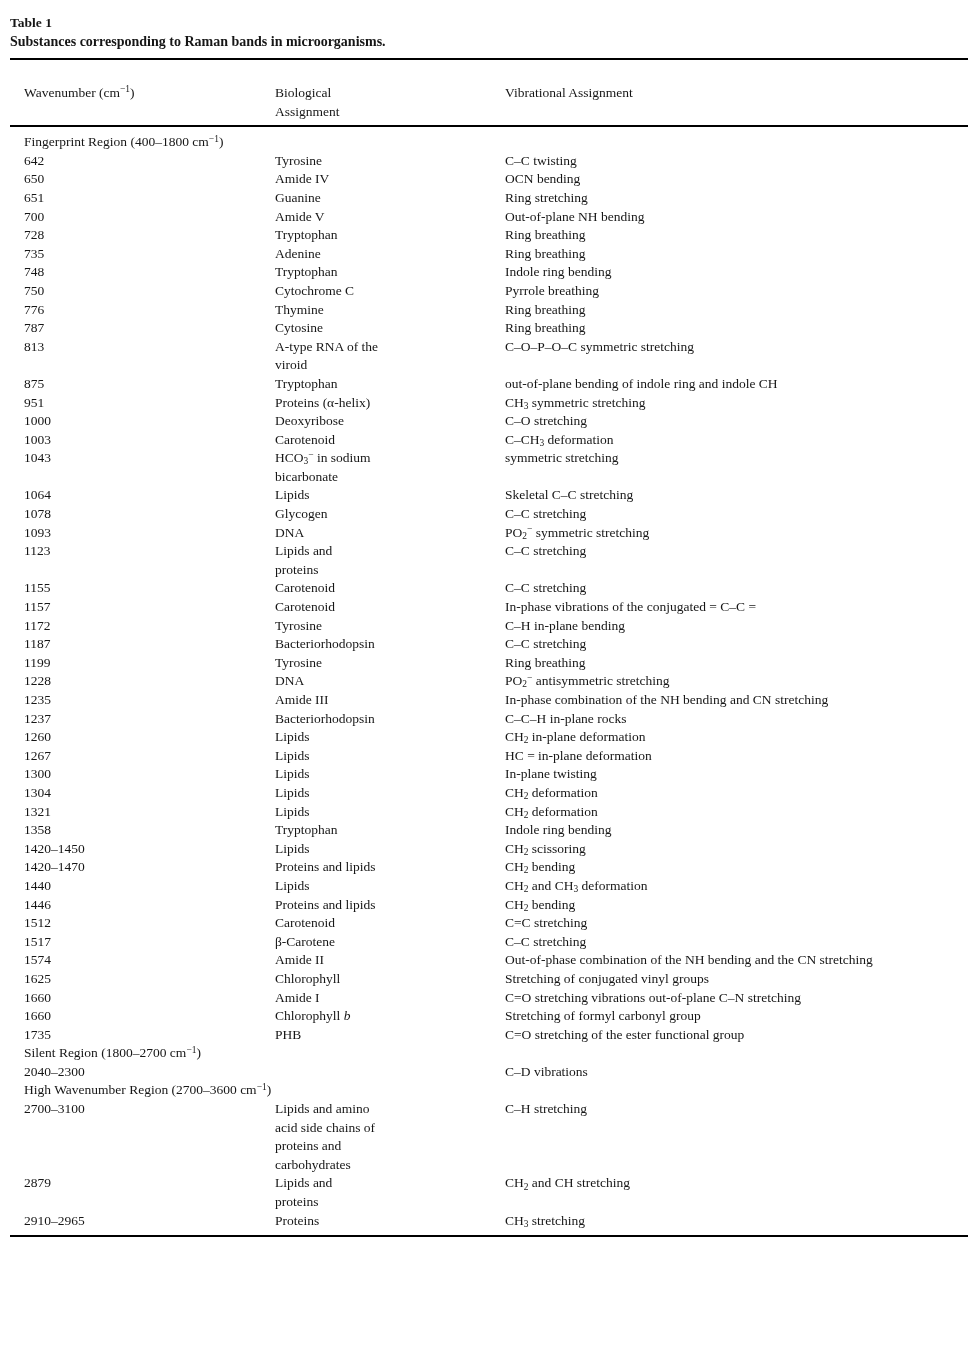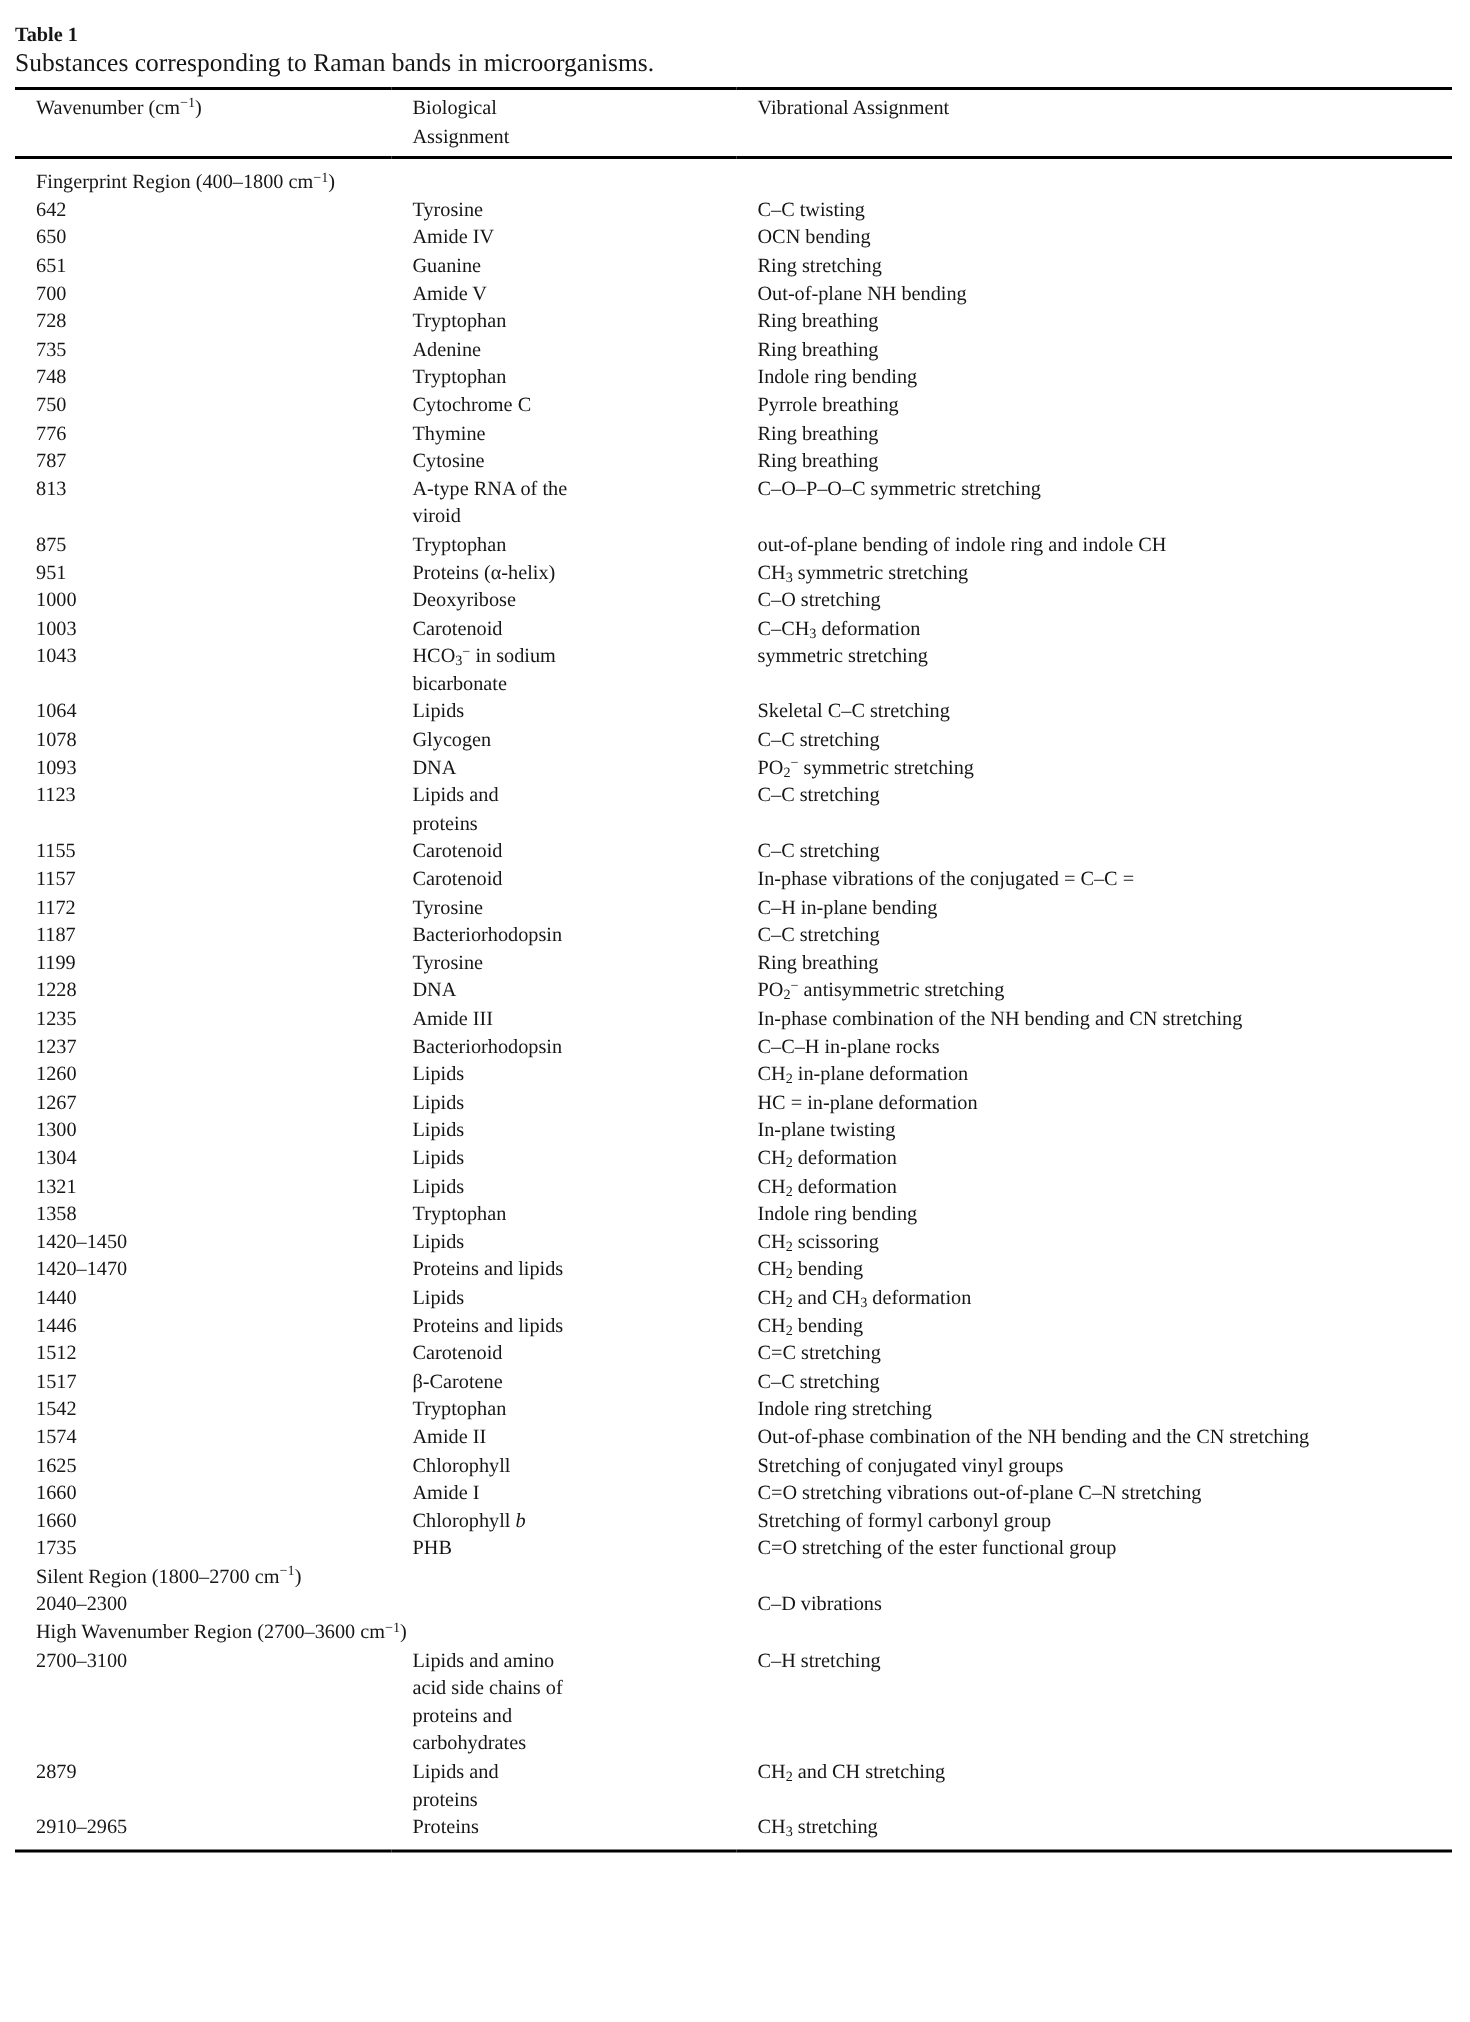--- a/index.html
+++ b/index.html
@@ -16,23 +16,24 @@
     background: #ffffff;
     overflow: hidden;
     border-radius: 10px;
   }
   .doc-title {
     font-size: 13.5px;
     font-weight: bold;
     line-height: 19px;
   }
   .doc-caption {
-    font-size: 17px;
+    font-size: 14px;
     line-height: 19px;
     margin-bottom: 7px;
+    font-weight: bold;
   }
   table.raman {
     width: 958px;
     border-collapse: collapse;
     table-layout: fixed;
     border-top: 2px solid #000;
     border-bottom: 2.5px solid #000;
     font-size: 13.5px;
     line-height: 18.6px;
   }
@@ -41,21 +42,21 @@
   col.c3 { width: 477px; }
   th, td {
     text-align: left;
     vertical-align: top;
     font-weight: normal;
     padding: 0 6px 0 14px;
     white-space: pre-line;
   }
   thead th {
     border-bottom: 2.5px solid #000;
-    padding-top: 3px;
+    padding-top: 24px;
     padding-bottom: 4px;
   }
   tbody tr:first-child td { padding-top: 6px; }
   tbody tr:last-child td  { padding-bottom: 5px; }
   td.section { white-space: normal; }
   sub, sup {
     font-size: 0.7em;
     line-height: 0;
     vertical-align: baseline;
     position: relative;
@@ -286,25 +287,20 @@
           <td>1512</td>
           <td>Carotenoid</td>
           <td>C=C stretching</td>
         </tr>
         <tr>
           <td>1517</td>
           <td>β-Carotene</td>
           <td>C–C stretching</td>
         </tr>
         <tr>
-          <td>1542</td>
-          <td>Tryptophan</td>
-          <td>Indole ring stretching</td>
-        </tr>
-        <tr>
           <td>1574</td>
           <td>Amide II</td>
           <td>Out-of-phase combination of the NH bending and the CN stretching</td>
         </tr>
         <tr>
           <td>1625</td>
           <td>Chlorophyll</td>
           <td>Stretching of conjugated vinyl groups</td>
         </tr>
         <tr>

